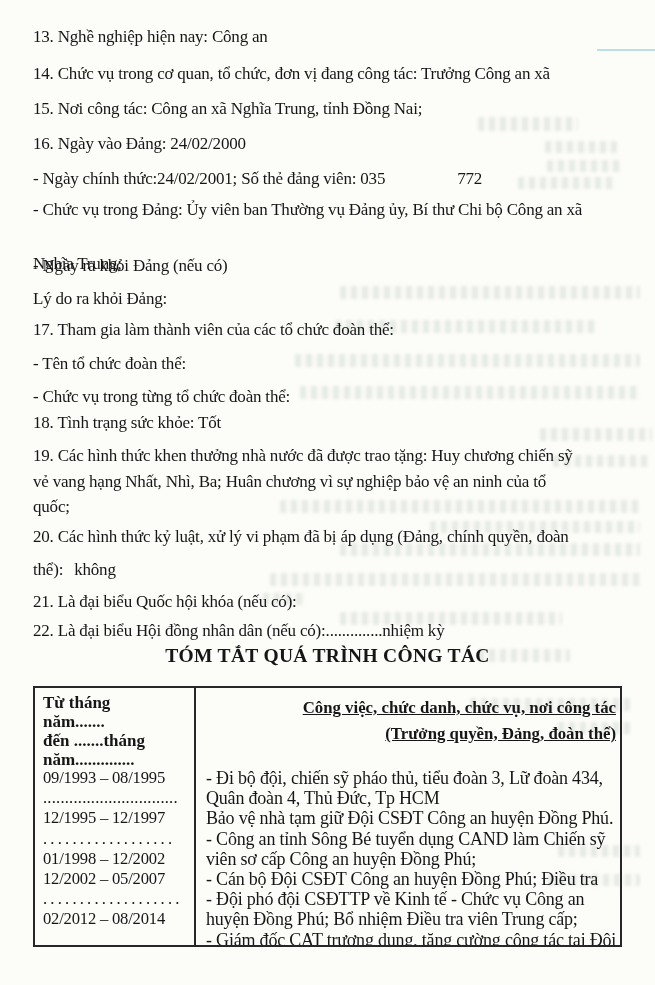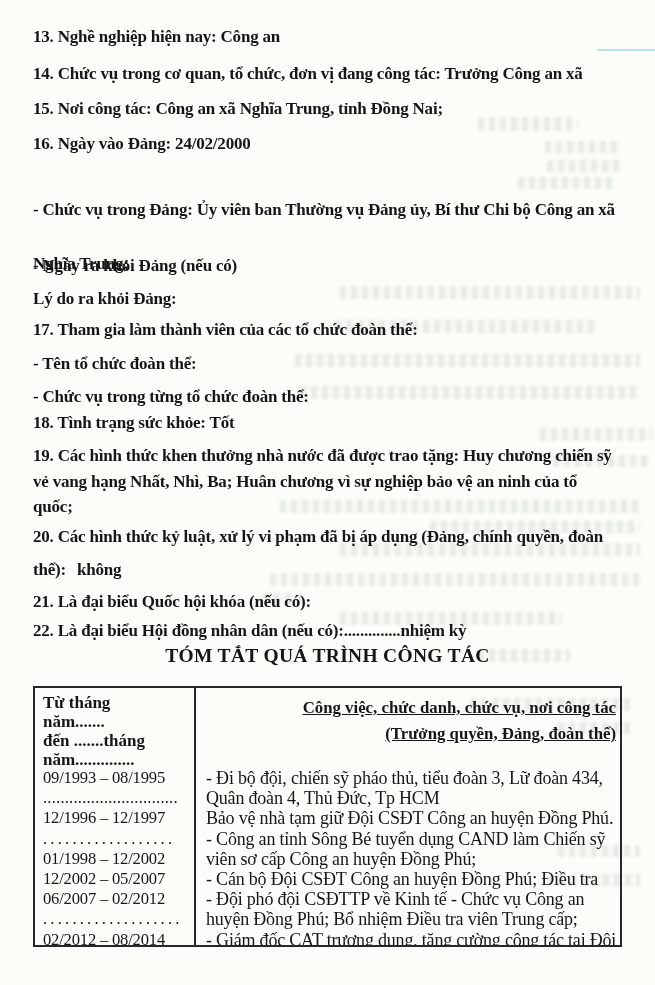--- a/index.html
+++ b/index.html
@@ -4,21 +4,21 @@
 <style>
   html,body { margin:0; padding:0; background:#e8e8e6; }
   .page {
     position:relative; width:655px; height:985px; margin:0 auto;
     background:#fcfcf9; overflow:hidden;
     font-family:"Liberation Serif","DejaVu Serif",serif;
     color:#161616;
   }
   .line {
     position:absolute; left:33px; white-space:nowrap;
-    font-size:17px; line-height:26px; letter-spacing:-0.2px;font-weight:bold;
+    font-size:17px; line-height:26px; letter-spacing:-0.2px;
   }
   .gap-words { word-spacing:7px; }
   .redact-gap { display:inline-block; width:72px; }
   .doc-title {
     position:absolute; left:33px; width:589px; text-align:center;
     font-weight:bold; font-size:19.5px; letter-spacing:0.3px; white-space:nowrap;
   }
   .work-table {
     position:absolute; left:33px; top:686px; width:589px; height:261px;
     border:2px solid #272727; box-sizing:border-box; display:flex;
@@ -70,20 +70,23 @@
   <div class="bleed" style="left:470px; top:698px; width:160px; height:13px;"></div>
   <div class="bleed" style="left:558px; top:722px; width:72px; height:12px;"></div>
   <div class="bleed" style="left:558px; top:845px; width:82px; height:12px;"></div>
   <div class="bleed" style="left:548px; top:874px; width:92px; height:12px;"></div>
 
   <div class="line" style="top:24px;">13. Nghề nghiệp hiện nay: Công an</div>
   <div class="line" style="top:61px;">14. Chức vụ trong cơ quan, tổ chức, đơn vị đang công tác: Trưởng Công an xã</div>
   <div class="line" style="top:96px;">15. Nơi công tác: Công an xã Nghĩa Trung, tỉnh Đồng Nai;</div>
   <div class="line" style="top:131px;">16. Ngày vào Đảng: 24/02/2000</div>
 
+  <div class="line" style="top:166px;">
+    <span>- Ngày chính thức:24/02/2001; Số thẻ đảng viên: 035</span><span class="redact-gap"></span><span>772</span>
+  </div>
 
   <div class="line" style="top:197px;">- Chức vụ trong Đảng: Ủy viên ban Thường vụ Đảng ủy, Bí thư Chi bộ Công an xã</div>
   <div class="line" style="top:223px;margin-top:28px;">Nghĩa Trung;</div>
   <div class="line" style="top:253px;">- Ngày ra khỏi Đảng (nếu có)</div>
   <div class="line" style="top:286px;">Lý do ra khỏi Đảng:</div>
   <div class="line" style="top:317px;">17. Tham gia làm thành viên của các tổ chức đoàn thể:</div>
   <div class="line" style="top:351px;">- Tên tổ chức đoàn thể:</div>
   <div class="line" style="top:384px;">- Chức vụ trong từng tổ chức đoàn thể:</div>
   <div class="line" style="top:410px;">18. Tình trạng sức khỏe: Tốt</div>
   <div class="line" style="top:443px;">19. Các hình thức khen thưởng nhà nước đã được trao tặng: Huy chương chiến sỹ</div>
@@ -99,25 +102,24 @@
   <div class="work-table">
     <div class="col-dates">
       <div class="th th-dates">
         <div>Từ tháng</div>
         <div>năm.......</div>
         <div>đến .......tháng</div>
         <div>năm..............</div>
       </div>
       <div class="tb-line">09/1993 – 08/1995</div>
       <div class="tb-line dots-fine">...............................</div>
-      <div class="tb-line">12/1996 – 12/1997</div>
+      <div class="tb-line">12/1995 – 12/1997</div>
       <div class="tb-line dots-wide">..................</div>
       <div class="tb-line">01/1998 – 12/2002</div>
       <div class="tb-line">12/2002 – 05/2007</div>
-      <div class="tb-line">06/2007 – 02/2012</div>
       <div class="tb-line dots-wide">...................</div>
       <div class="tb-line">02/2012 – 08/2014</div>
     </div>
     <div class="col-duties">
       <div class="th th-duties">
         <div>Công việc, chức danh, chức vụ, nơi công tác</div>
         <div>(Trưởng quyền, Đảng, đoàn thể)</div>
       </div>
       <div class="tb-line">- Đi bộ đội, chiến sỹ pháo thủ, tiểu đoàn 3, Lữ đoàn 434,</div>
       <div class="tb-line">Quân đoàn 4, Thủ Đức, Tp HCM</div>

